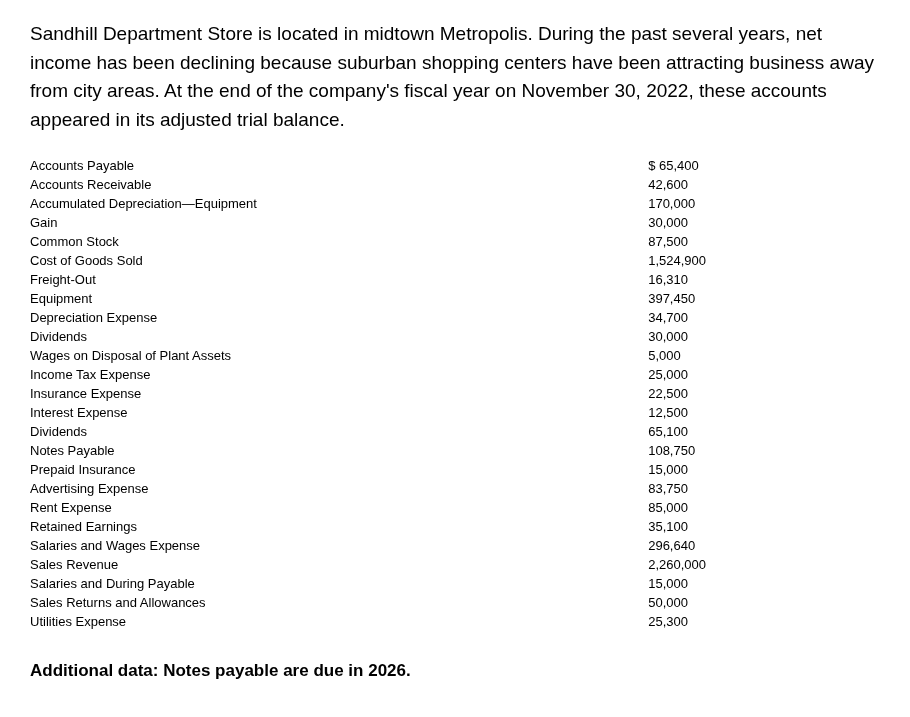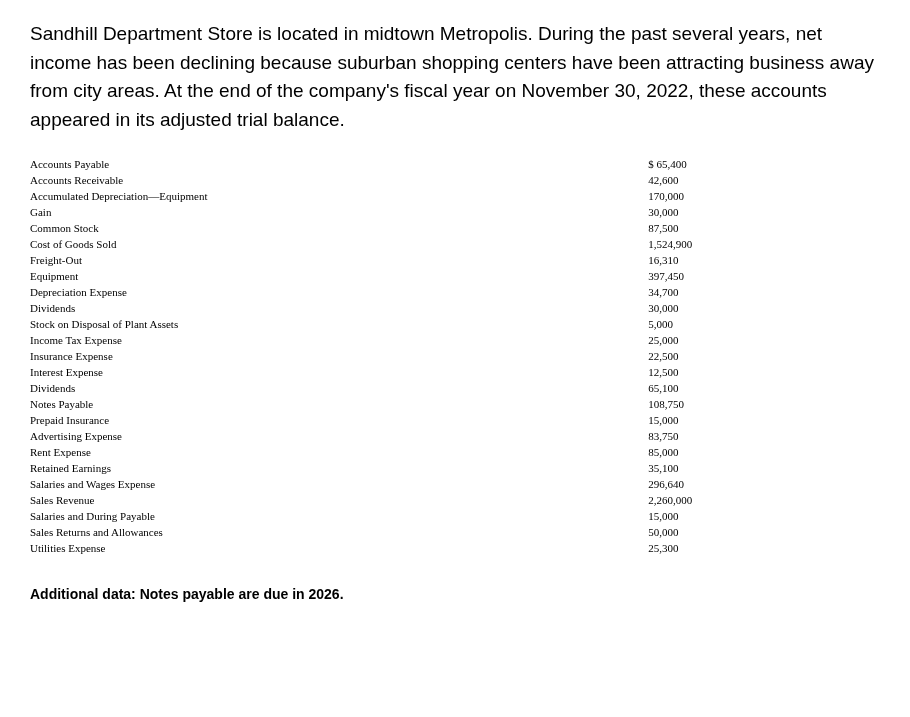--- a/index.html
+++ b/index.html
@@ -21,34 +21,33 @@
       line-height: 1.5;
       margin-bottom: 22px;
     }
     .accounts-table {
       width: 100%;
       border-collapse: collapse;
       margin-bottom: 30px;
     }
     .accounts-table td {
       padding: 2px 0;
-      font-size: 11px;
+      font-size: 13px;
       vertical-align: top;
-      font-family: Liberation Serif, serif;
     }
     .accounts-table td:first-child {
       width: 320px;
       padding-right: 20px;
     }
     .accounts-table td:last-child {
       text-align: left;
       width: 120px;
     }
     .additional-data {
-      font-size: 14px;
+      font-size: 17px;
       font-weight: bold;
       margin-top: 20px;
     }
   </style>
 </head>
 <body>
 
 <p class="intro-text">Sandhill Department Store is located in midtown Metropolis. During the past several years, net income has been declining because suburban shopping centers have been attracting business away from city areas. At the end of the company's fiscal year on November 30, 2022, these accounts appeared in its adjusted trial balance.</p>
 
 <table class="accounts-table">
@@ -87,21 +86,21 @@
       </tr>
       <tr>
         <td>Depreciation Expense</td>
         <td>34,700</td>
       </tr>
       <tr>
         <td>Dividends</td>
         <td>30,000</td>
       </tr>
       <tr>
-        <td>Stock on Disposal of Plant Assets</td>
+        <td>Wages on Disposal of Plant Assets</td>
         <td>5,000</td>
       </tr>
       <tr>
         <td>Income Tax Expense</td>
         <td>25,000</td>
       </tr>
       <tr>
         <td>Insurance Expense</td>
         <td>22,500</td>
       </tr>

